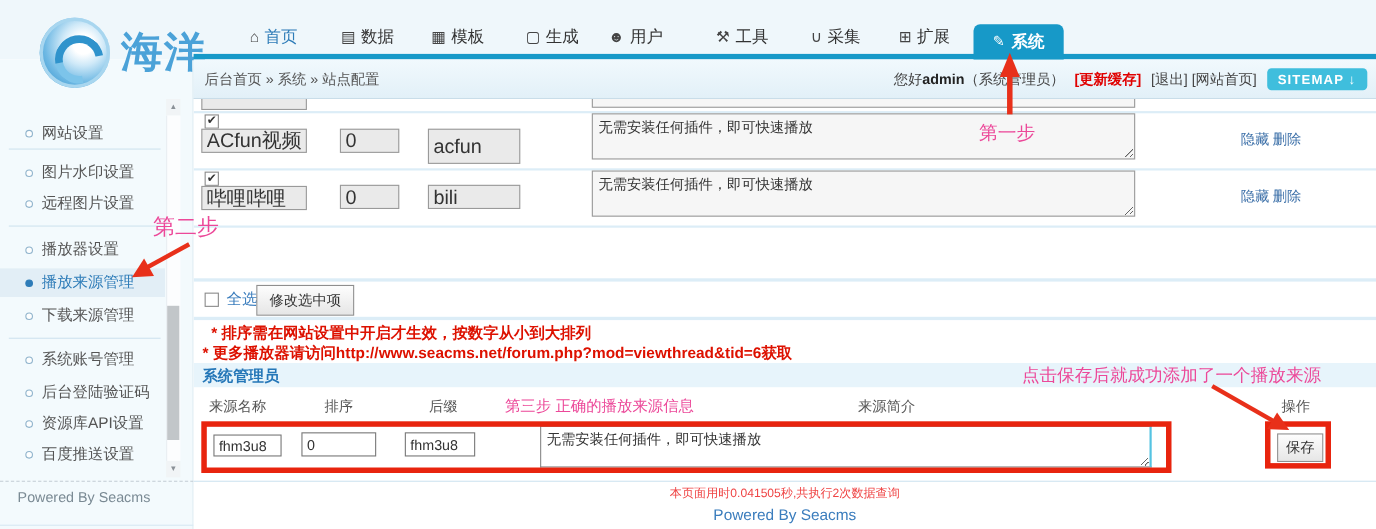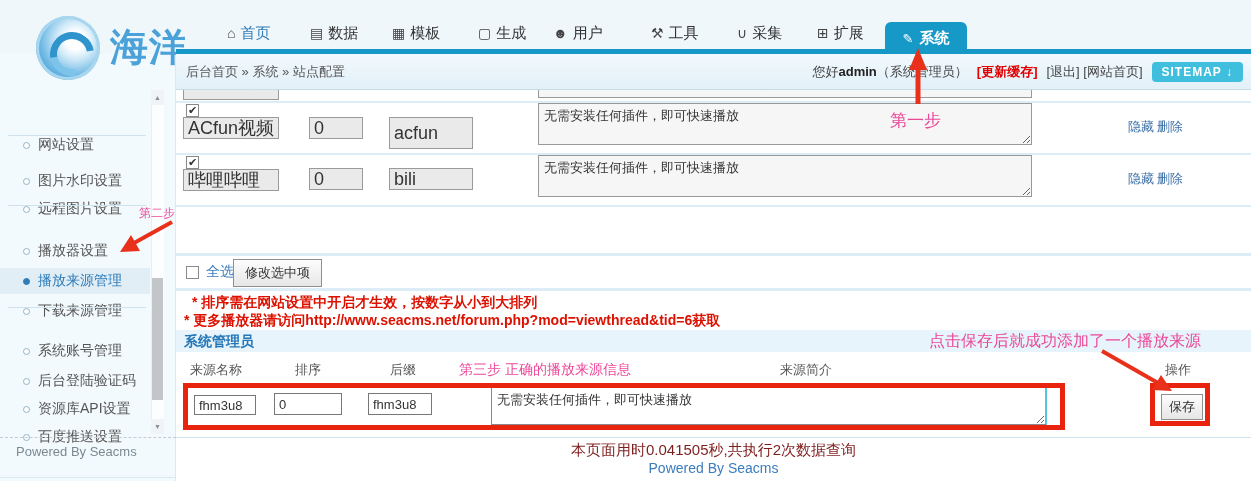--- a/index.html
+++ b/index.html
@@ -29,21 +29,21 @@
   .crumbbar { left:176px; top:54px; width:1075px; height:36px;
      background:linear-gradient(#f1f9fd,#e2f0f8); border-bottom:1px solid #c9dde9; z-index:2; }
   .crumb { position:absolute; left:10px; top:0; line-height:35px; font-size:13px; color:#555; }
   .usercluster { position:absolute; right:8px; top:0; height:35px; display:flex; align-items:center; gap:9px; font-size:13px; color:#444; }
   .usercluster b { color:#222; }
   .redlink { color:#e00000; font-weight:bold; cursor:pointer; }
   .graylink { color:#444; cursor:pointer; }
   .sitemap-btn { background:#3fbedd; color:#fff; font-weight:bold; font-size:12px; padding:3px 10px; border-radius:4px; letter-spacing:1px; cursor:pointer; }
 
   
-  .side-item { left:0; width:150px; height:26px; display:flex; align-items:center; font-size:14px; color:#555; cursor:pointer;margin-top:24px; }
+  .side-item { left:0; width:150px; height:26px; display:flex; align-items:center; font-size:14px; color:#555; cursor:pointer; }
   .side-item .bullet { width:7px; height:7px; border-radius:50%; border:1px solid #8fb3cc; margin:0 8px 0 23px; background:#fdfefe; }
   .side-item.active { background:#e2eef6; color:#2e7cb8; }
   .side-item.active .bullet { background:#2e7cb8; border-color:#2e7cb8; }
   .side-div { left:8px; width:138px; height:0; border-top:1px solid #cfe3ef; }
   .side-dash { left:0; width:176px; height:0; border-top:1px dashed #c2ccd3; }
   .side-powered { left:16px; top:444px; font-size:13px; color:#7a8a94; }
   .sb-track { left:151px; top:105px; width:13px; height:314px; background:#fcfdfe; border-left:1px solid #e8eef2; }
   .sb-btn { left:151px; width:13px; height:15px; background:#f1f4f6; color:#8a9096; font-size:7px; display:flex; align-items:center; justify-content:center; cursor:pointer; }
   .sb-thumb { left:152px; top:278px; width:11px; height:122px; background:#c2c6c9; cursor:pointer; }
 
@@ -57,21 +57,21 @@
   .gta { background:#f6f6f6; border:1px solid #999; font-family:inherit; font-size:13px; color:#333; padding:3px 5px; resize:both; }
   .wta { background:#fff; border:1px solid #888; border-right:2px solid #55c3e2; font-family:inherit; font-size:13px; color:#333; padding:3px 5px; resize:both; }
   .rowlink { font-size:13px; color:#3b6fa8; cursor:pointer; }
   .bluelabel { font-size:14px; color:#3b7dbd; cursor:pointer; }
   .btn { background:linear-gradient(#fdfdfd,#e6e6e6); border:1px solid #8f8f8f; font-family:inherit; font-size:13px; color:#333; padding:4px 11px; cursor:pointer; }
   .note { font-size:14px; font-weight:bold; color:#dd1100; white-space:nowrap; }
   .addband { left:0; width:1075px; height:22px; background:#e7f4fb; }
   .addtitle { left:8px; line-height:22px; font-size:14px; font-weight:bold; color:#2577b8; }
   .colhead { font-size:13px; color:#555; }
   .footline { width:1075px; height:1px; background:#cfe4f0; }
-  .stats { left:0; width:1075px; text-align:center; font-size:15px; color:#7f1d1d; }
+  .stats { left:0; width:1075px; text-align:center; font-size:11px; color:#ef4444; }
   .powered2 { left:0; width:1075px; text-align:center; font-size:14px; color:#3b7dbd; cursor:pointer; }
   .bottomline { left:0; top:477px; width:1251px; height:1px; background:#d7e9f3; }
 
   
   .anno { position:absolute; color:#ec4899; white-space:nowrap; z-index:10; }
   .redbox { position:absolute; border:5px solid #e8240e; z-index:9; pointer-events:none; }
   #arrowlayer { position:absolute; left:0; top:0; width:1251px; height:481px; z-index:10; pointer-events:none; }
 </style>
 </head>
 <body>
@@ -239,21 +239,21 @@
     <div class="stats" style="top:351px;">本页面用时0.041505秒,共执行2次数据查询</div>
     <div class="powered2" style="top:370px;">Powered By Seacms</div>
   </div>
 
   <div class="abs bottomline"></div>
 
   <div class="redbox" style="left:183px; top:383px; width:882px; height:47px;"></div>
   <div class="redbox" style="left:1150px; top:383px; width:60px; height:43px;"></div>
 
   <div class="anno" style="left:890px; top:109px; font-size:17px;">第一步</div>
-  <div class="anno" style="left:139px; top:205px; font-size:12px;">第二步</div>
+  <div class="anno" style="left:139px; top:193px; font-size:20px;">第二步</div>
   <div class="anno" style="left:459px; top:361px; font-size:14px;">第三步 正确的播放来源信息</div>
   <div class="anno" style="left:929px; top:331px; font-size:16px;">点击保存后就成功添加了一个播放来源</div>
 
   <svg id="arrowlayer" viewBox="0 0 1251 481" xmlns="http://www.w3.org/2000/svg">
     <g fill="#e8301a" stroke="#e8301a">
       <line x1="918" y1="104" x2="918" y2="68" stroke-width="5"></line>
       <polygon points="918,48 909,70 927,70" stroke="none"></polygon>
     </g>
     <g fill="#e8301a" stroke="#e8301a">
       <line x1="172" y1="222" x2="134" y2="243" stroke-width="4"></line>

